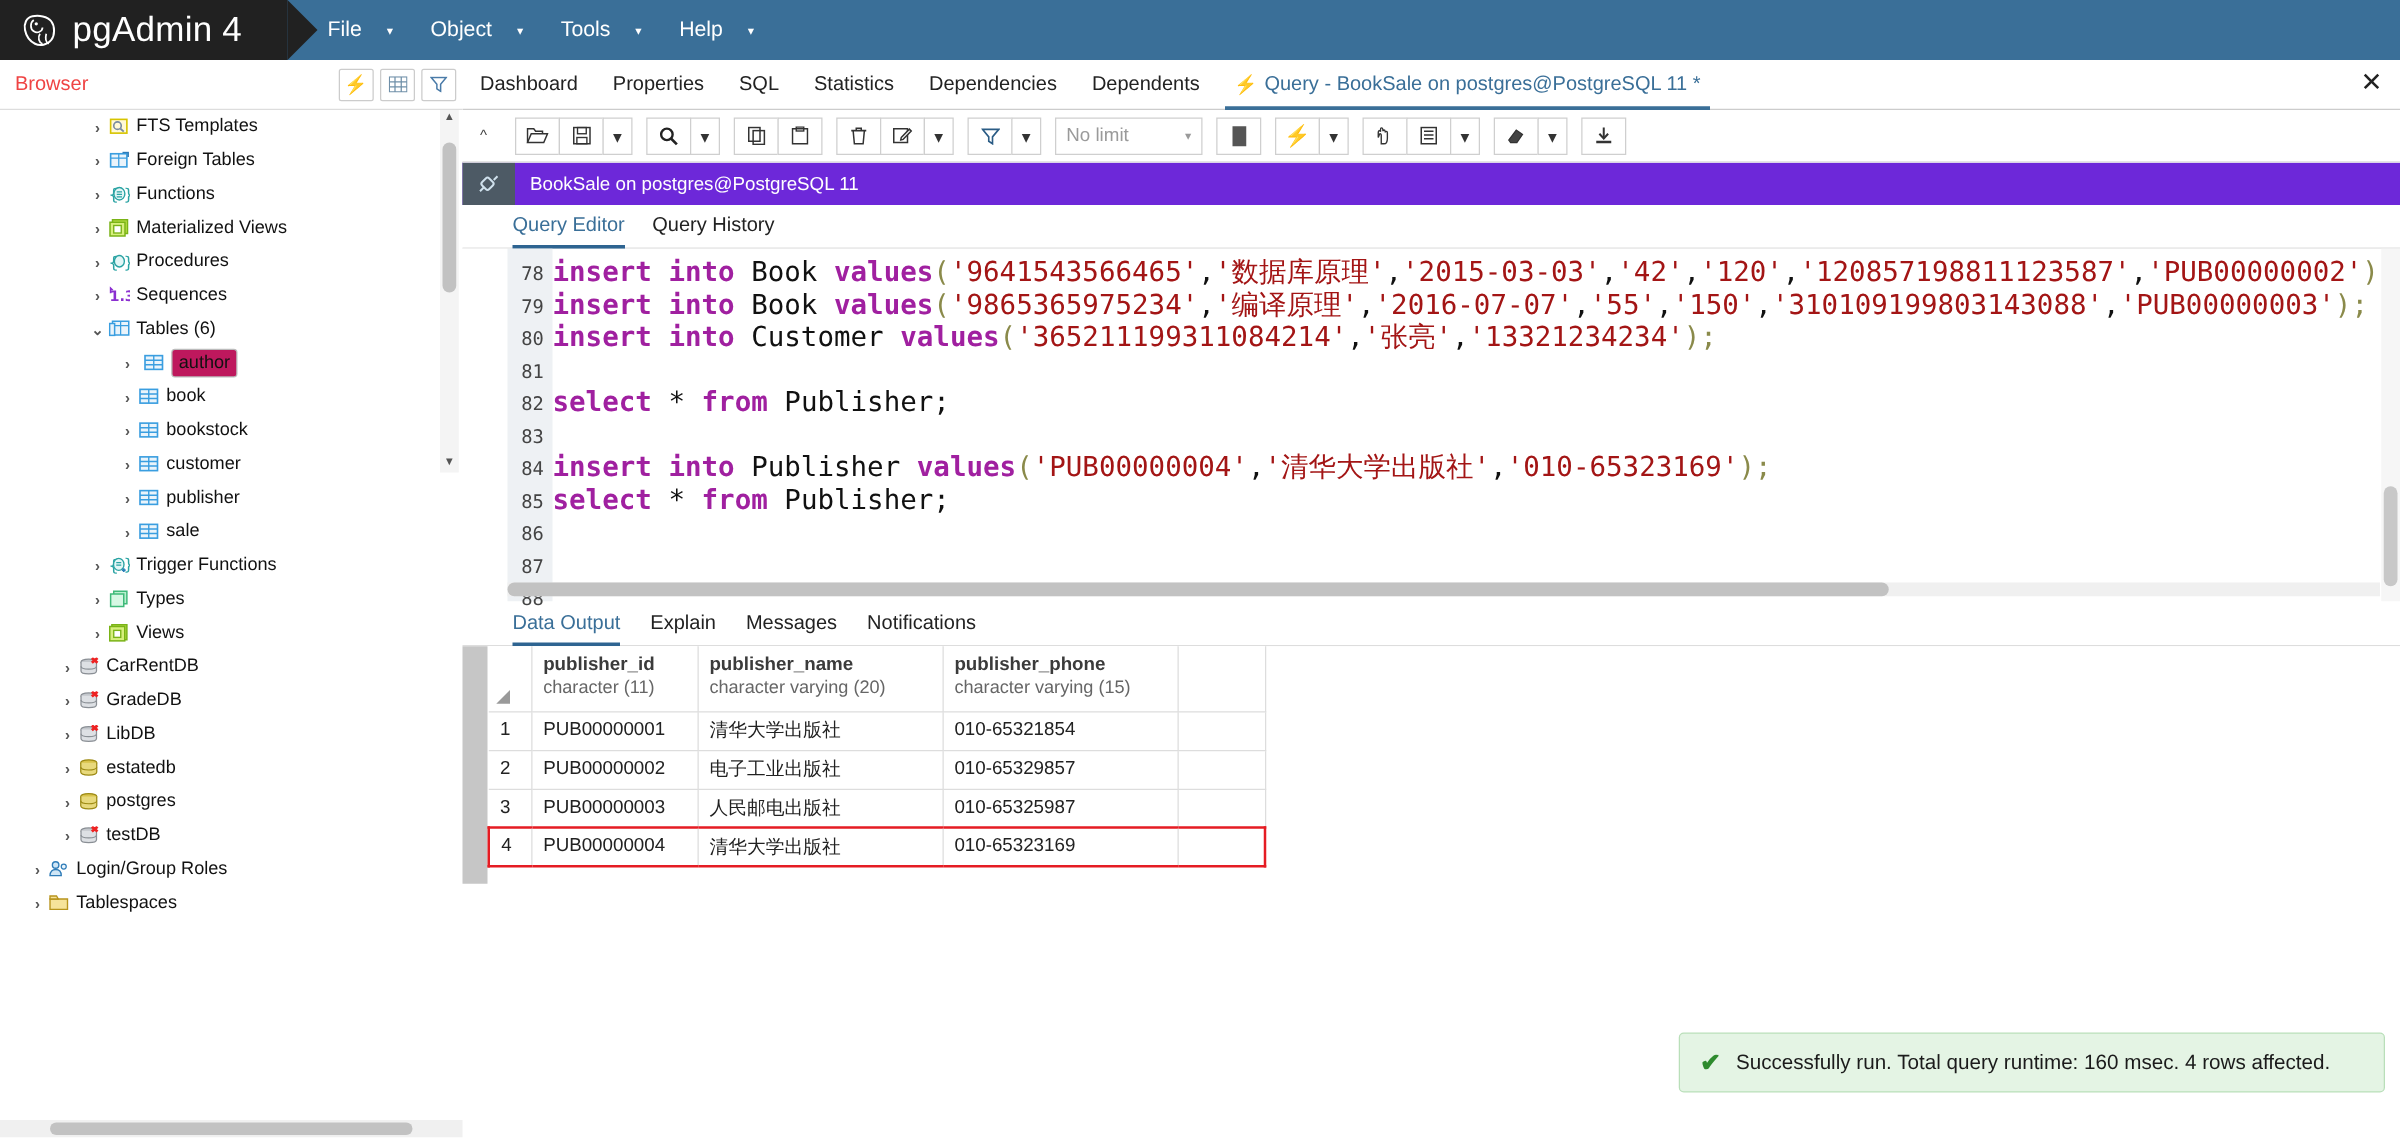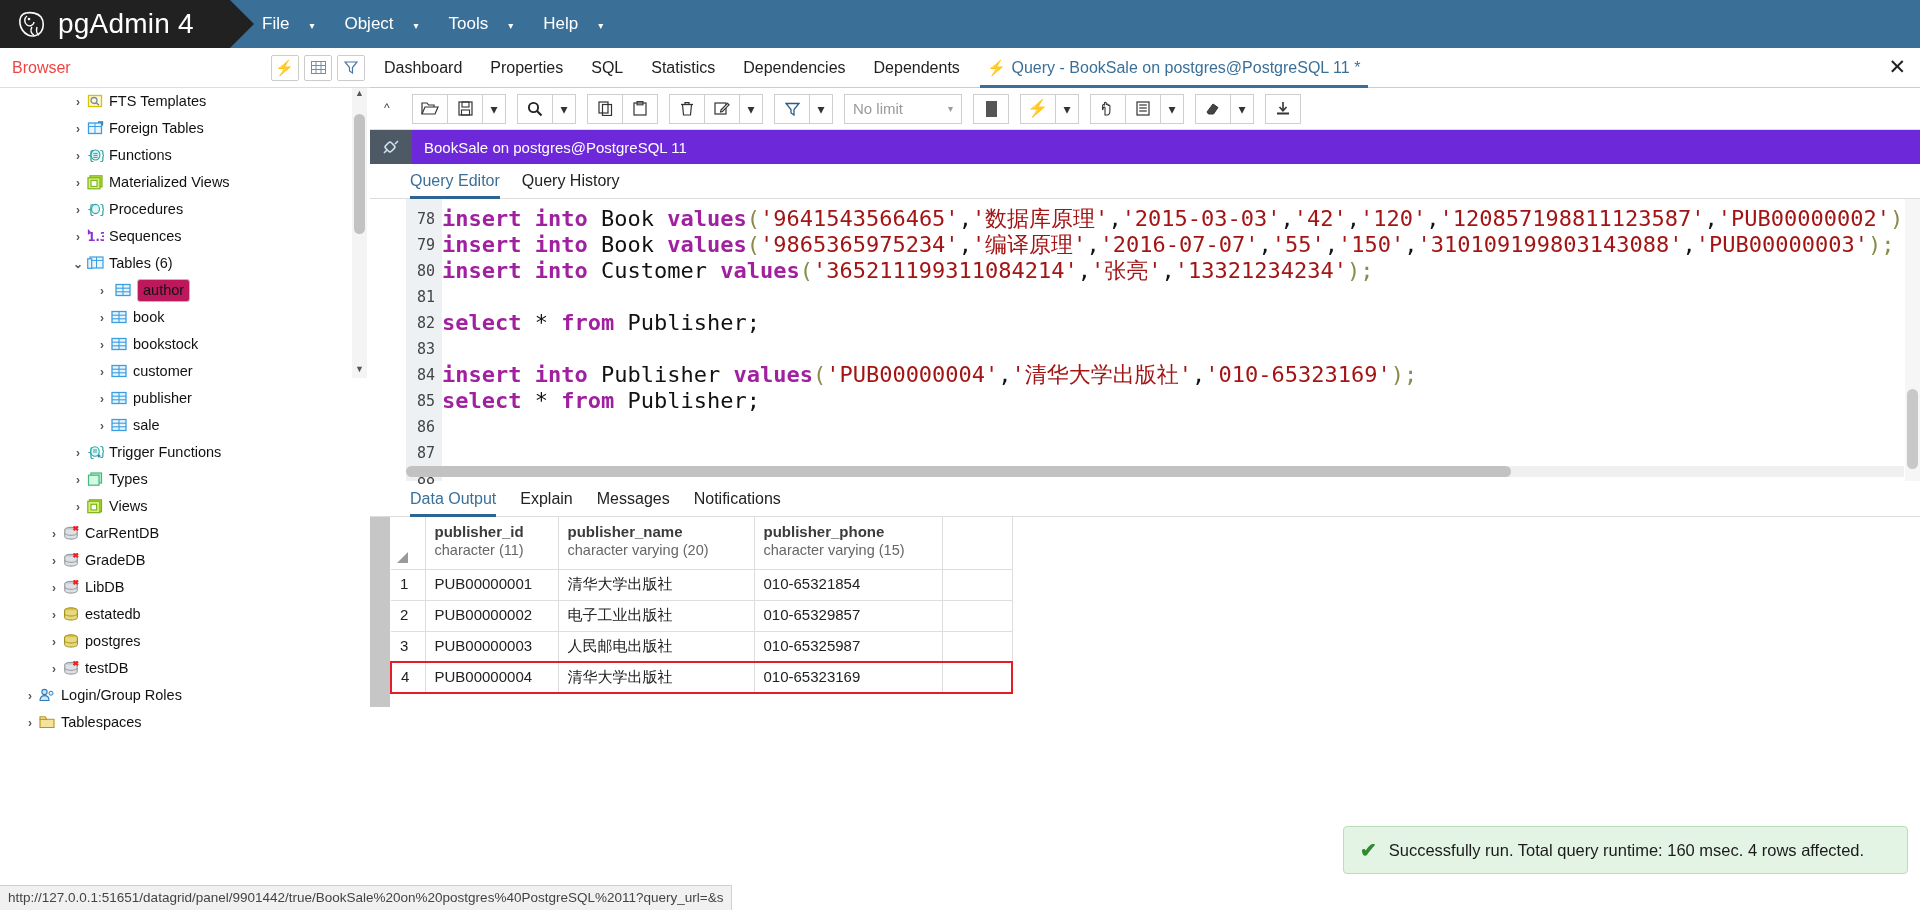--- a/index.html
+++ b/index.html
@@ -877,15 +877,14 @@
     <div class="toast">
       <span class="tick">✔</span>
       <span>Successfully run. Total query runtime: 160 msec. 4 rows affected.</span>
     </div>
   </div>
 
   <div class="statusbar">
     <div class="bottom-scroll">
         <i></i>
       </div>
-    <div class="status-url">http://127.0.0.1:51651/datagrid/panel/9901442/true/BookSale%20on%20postgres%40PostgreSQL%2011?query_url=&amp;s</div>
   </div>
 </div>
 
 </body></html>

